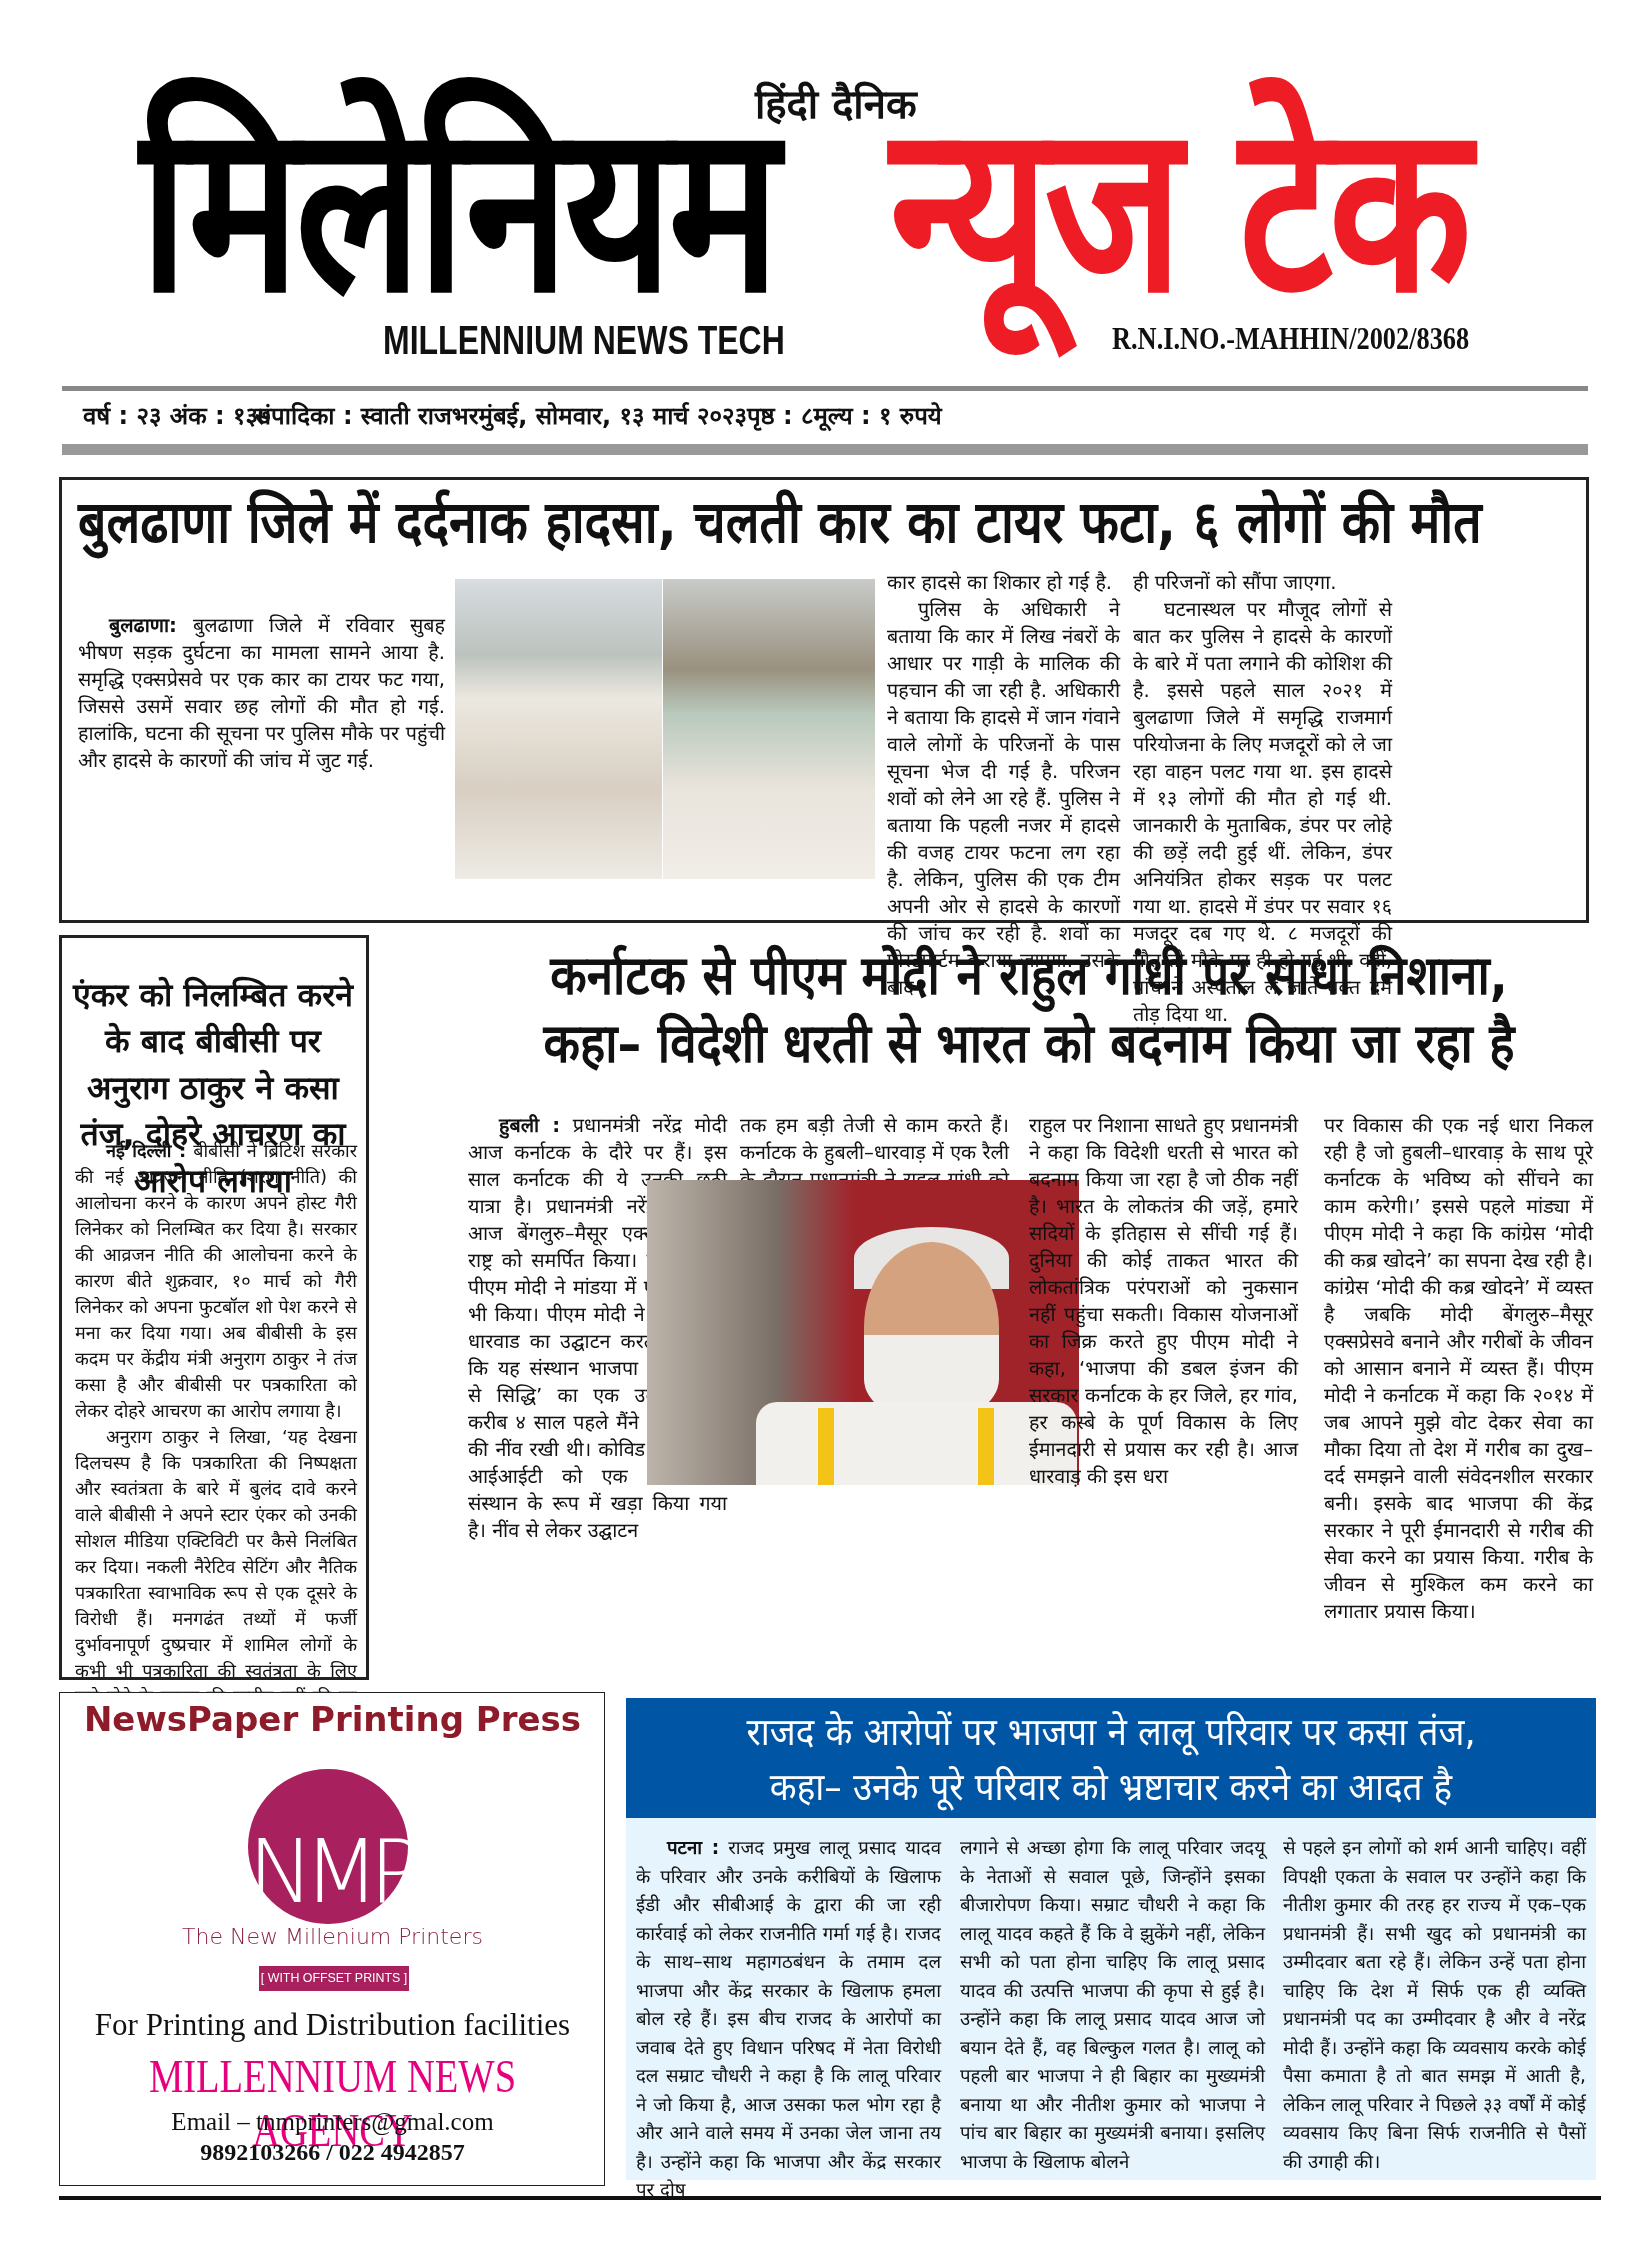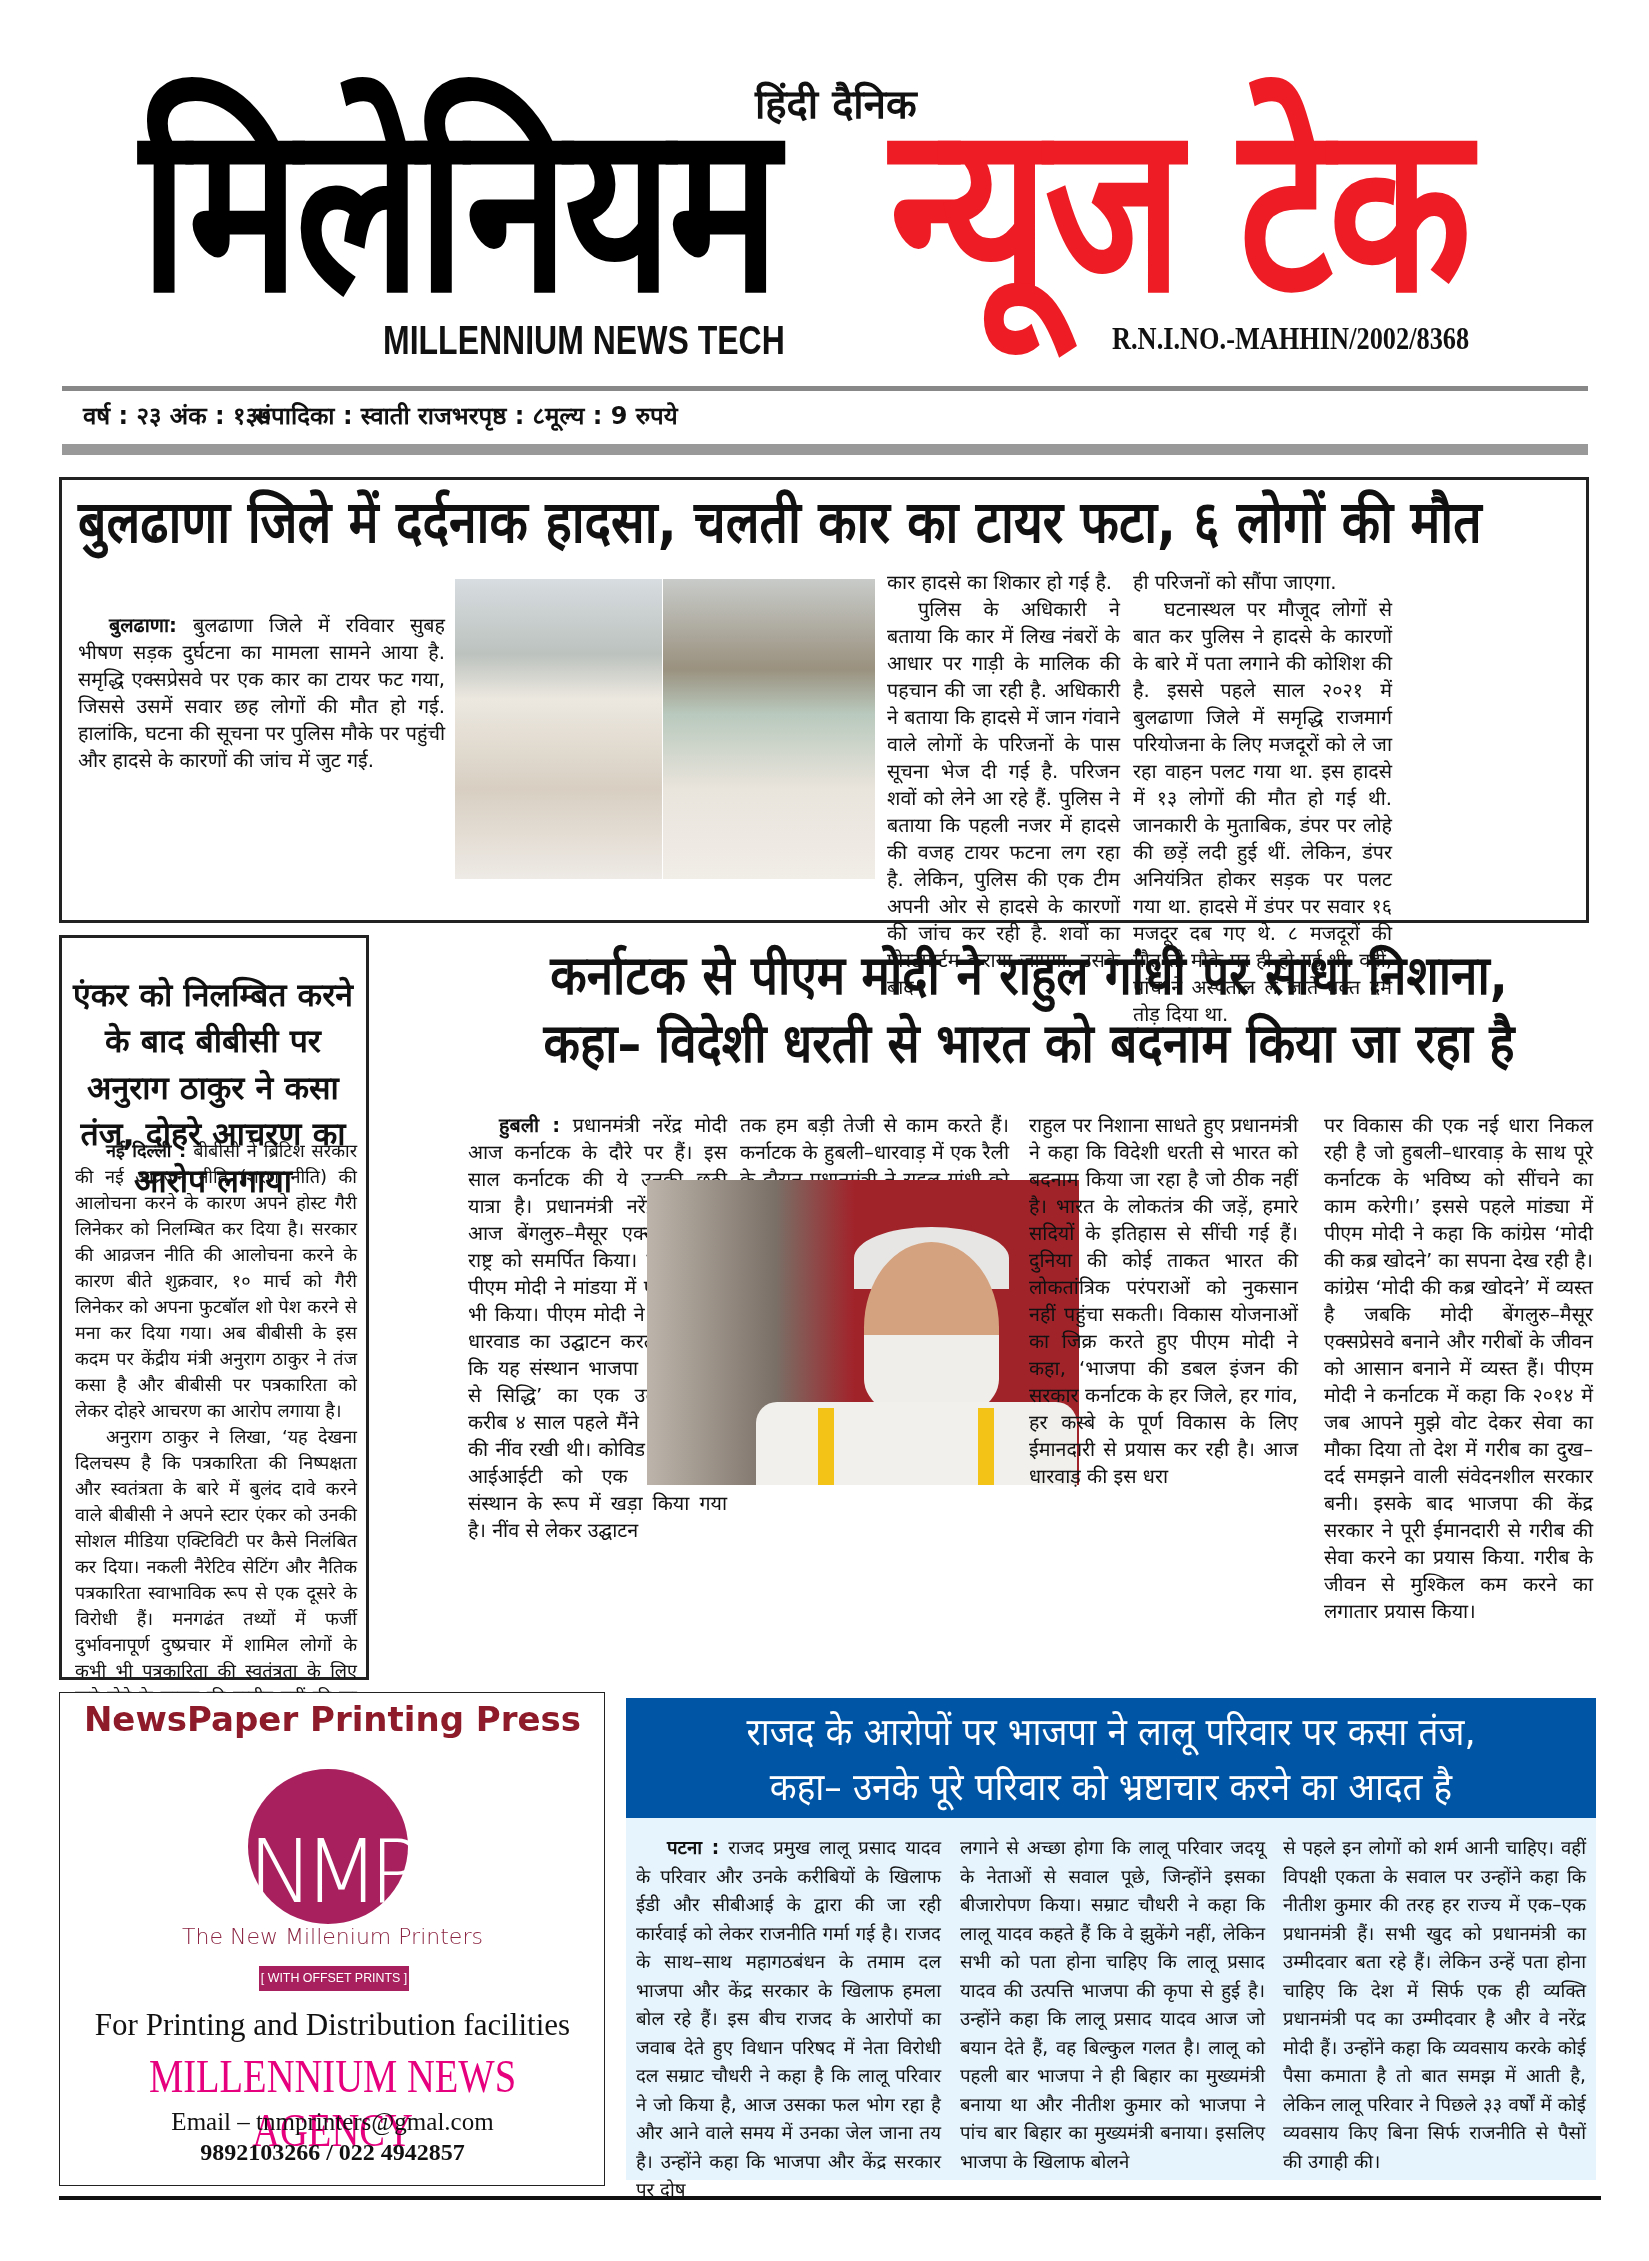--- a/index.html
+++ b/index.html
@@ -54,22 +54,23 @@
 
 <div class="abs mast-tag">हिंदी दैनिक</div>
 <div class="abs mast-hi">मिलेनियम</div>
 <div class="abs mast-red">न्यूज टेक</div>
 <div class="abs mast-en">MILLENNIUM NEWS TECH</div>
 <div class="abs mast-rni">R.N.I.NO.-MAHHIN/2002/8368</div>
 <div class="abs rule-top"></div>
 <div class="abs dateline">
   <span>वर्ष : २३ अंक : १३७</span>
   <span style="margin-left:-15.5px">संपादिका : स्वाती राजभर</span>
+  <span>मुंबई, सोमवार, १३ मार्च २०२३</span>
   <span>पृष्ठ : ८</span>
-  <span>मूल्य : 9 रुपये</span>
+  <span>मूल्य : १ रुपये</span>
 </div>
 <div class="abs rule-bot"></div>
 
 <div class="abs box1"></div>
 <div class="abs h1">बुलढाणा जिले में दर्दनाक हादसा, चलती कार का टायर फटा, ६ लोगों की मौत</div>
 <div class="abs col" style="left:78px;top:574px;width:367px;">
   <p class="first"><b>बुलढाणा:</b> <span>बुलढाणा जिले में रविवार सुबह भीषण सड़क दुर्घटना का मामला सामने आया है. समृद्धि एक्सप्रेसवे पर एक कार का टायर फट गया, जिससे उसमें सवार छह लोगों की मौत हो गई. हालांकि, घटना की सूचना पर पुलिस मौके पर पहुंची और हादसे के कारणों की जांच में जुट गई.</span></p>
 </div>
 <div class="abs photo" style="left:455px;top:579px;width:207px;height:300px;background:linear-gradient(180deg,#d7dde0 0%,#bcc2be 25%,#ece8e0 40%,#d8cfc2 70%,#eeeae5 100%);"></div>
 <div class="abs photo" style="left:663px;top:579px;width:212px;height:300px;background:linear-gradient(180deg,#c8cbc9 0%,#9a917f 30%,#b9c9bd 45%,#e9e4dc 70%,#f1ede7 100%);"></div>

